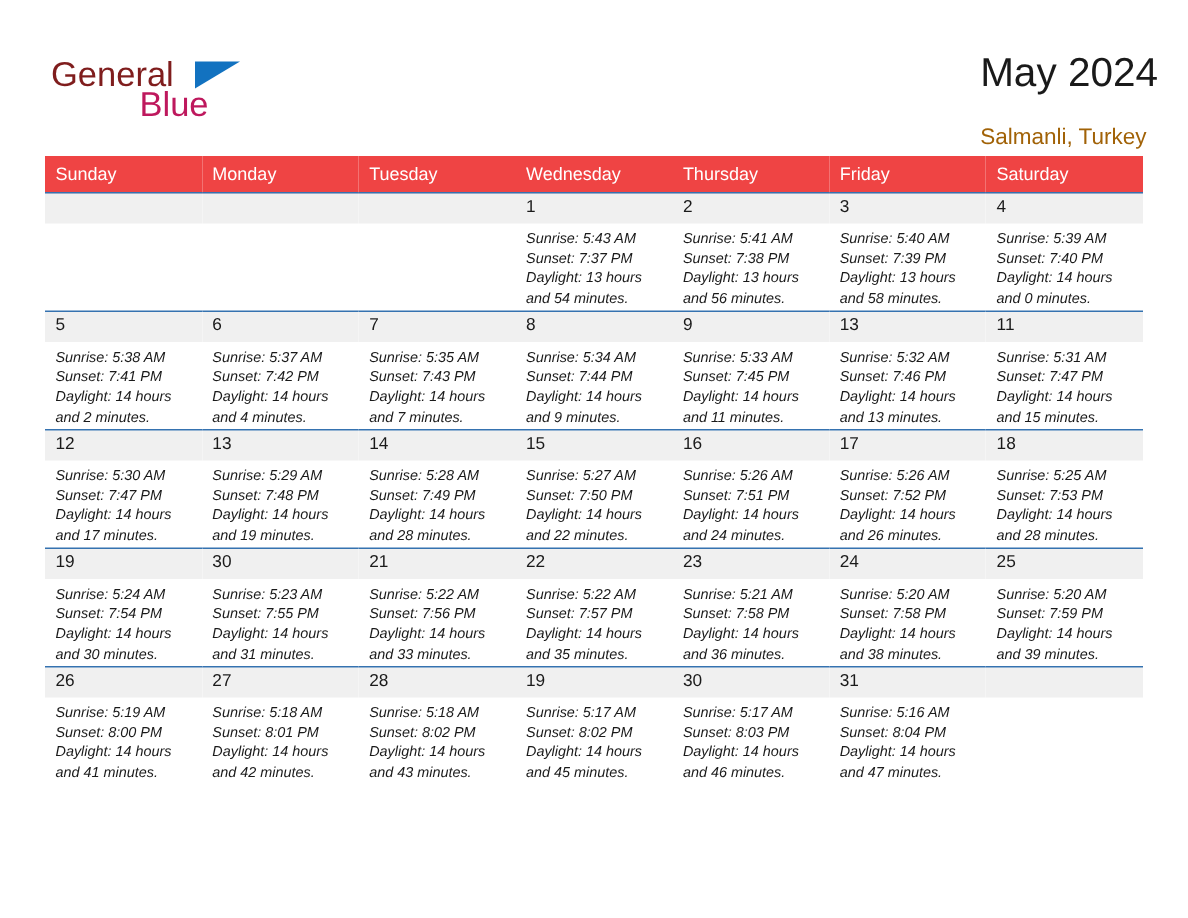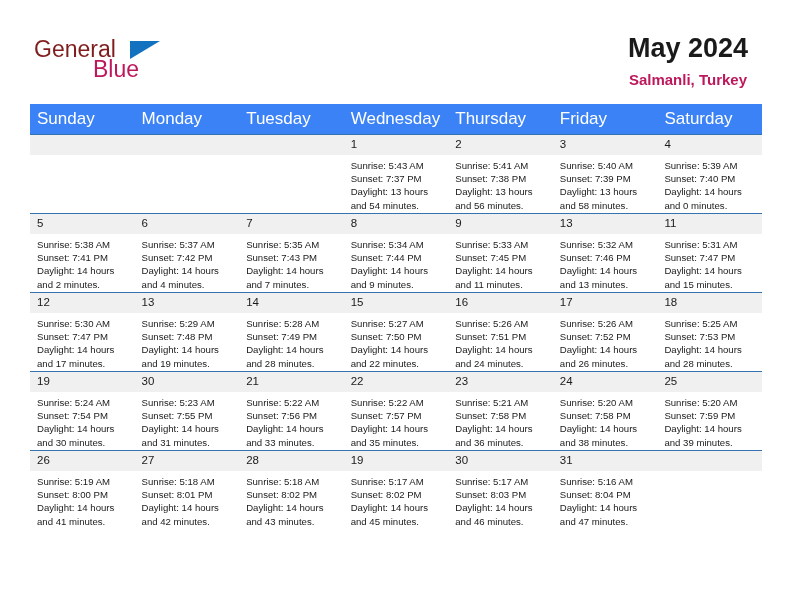--- a/index.html
+++ b/index.html
@@ -59,52 +59,51 @@
     position: absolute;
     left: 96px;
     top: 3px;
     width: 0;
     height: 0;
     border-left: 30px solid #1272c0;
     border-bottom: 18px solid transparent;
   }
   .title-block {
     position: absolute;
-    right: 44px;
+    right: 20px;
     top: 32px;
-    text-align: center;
-    font-weight: bold;
+    text-align: left;
   }
   .month-title {
     font-size: 27px;
     color: #1a1a1a;
     line-height: 32px;
     white-space: nowrap;
   }
   .location {
     font-size: 15px;
-    color: #be185d;
+    color: #a16207;
     line-height: 20px;
-    margin-top: 6px;
+    margin-top: 18px;
     white-space: nowrap;
   }
 
   
   .calendar {
     position: absolute;
     left: 30px;
     top: 104px;
     width: 732px;
     border-collapse: collapse;
     table-layout: fixed;
   }
   .calendar th {
-    background: #3b82f6;
+    background: #ef4444;
     color: #ffffff;
-    font-size: 17px;
+    font-size: 12px;
     font-weight: normal;
     text-align: left;
     padding: 5px 0 5px 7px;
     height: 12px;
     border: none;
   }
   .calendar td {
     vertical-align: top;
     padding: 0;
     height: 78px;
@@ -128,20 +127,21 @@
     line-height: 13px;
   }
   .daynum.empty {
     color: transparent;
   }
   .cell-info {
     padding: 4px 6px 0 7px;
     font-size: 9.6px;
     line-height: 13.2px;
     color: #1a1a1a;
+    font-style: italic;
   }
   .cell-info div {
     white-space: nowrap;
   }
 </style>
 </head>
 <body>
 
 <div class="page">
 

